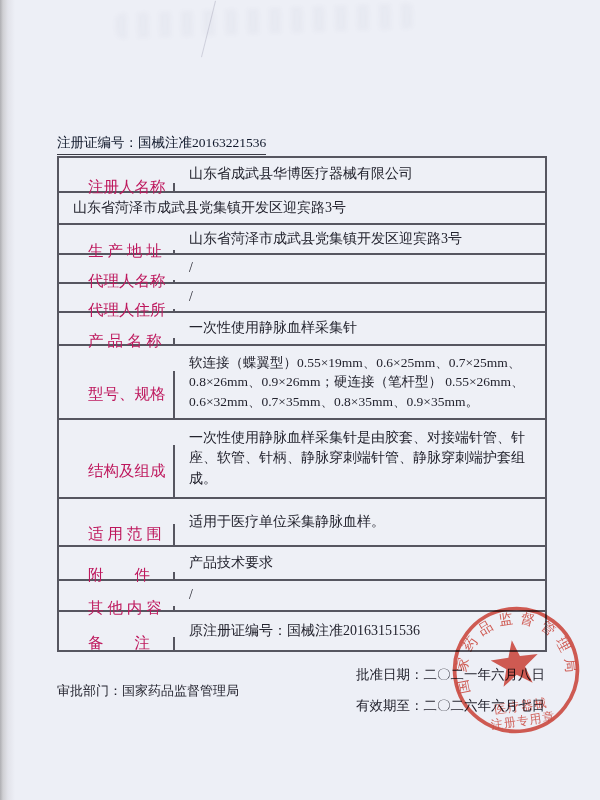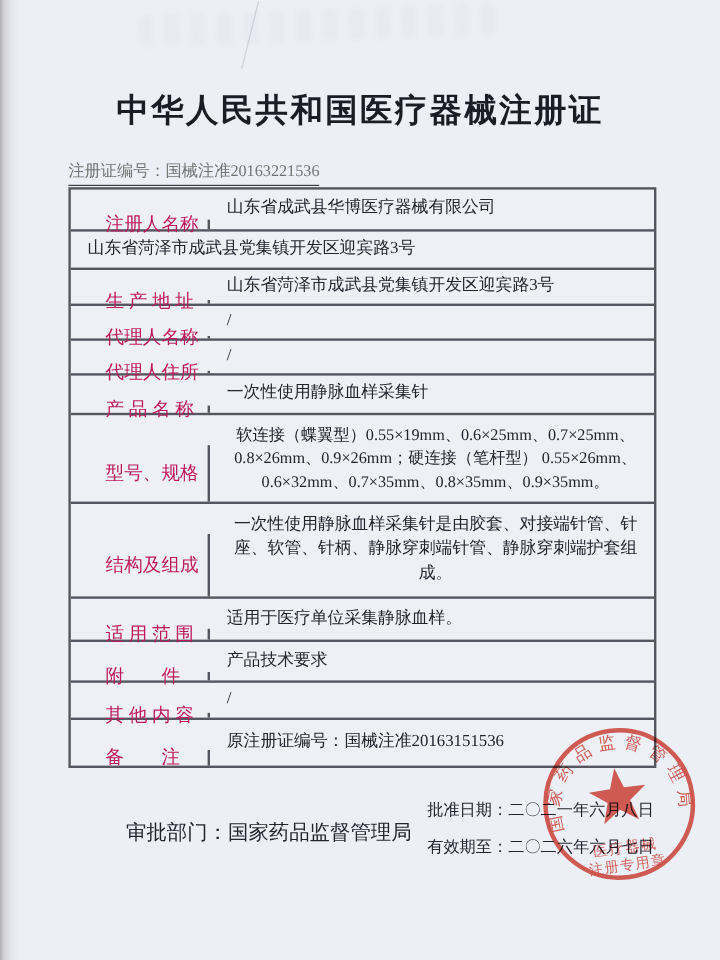--- a/index.html
+++ b/index.html
@@ -30,21 +30,21 @@
     position:absolute;left:208px;top:0;width:1px;height:58px;
     background:rgba(150,150,170,.35);transform:rotate(14deg);
   }
   .title{
     position:absolute;left:0;top:74px;width:600px;
     text-align:center;font-size:27px;font-weight:bold;
     letter-spacing:2px;color:#1c1c26;
   }
   .certline{
     position:absolute;left:57px;top:134px;
-    font-size:13.5px;color:#737373;
+    font-size:13.5px;color:#0f172a;
     border-bottom:1.5px solid #3c3c46;
     padding-bottom:2px;
   }
   .table{
     position:absolute;left:57px;top:156px;width:490px;
     border:2px solid #565660;
     box-sizing:border-box;
     background:rgba(255,255,255,.08);
   }
   .row{display:flex;box-sizing:border-box;}
@@ -53,24 +53,24 @@
   .cell.label{
     width:116px;flex:0 0 116px;
     border-right:2px solid #565660;
     padding-left:29px;padding-right:6px;
     font-size:15.5px;color:#be185d;
     white-space:pre;
     margin-top:25px;
   }
   .cell.value{
     flex:1;padding-left:14px;padding-right:8px;
-    font-size:14px;line-height:1.45;color:#23232e;text-align:center;
+    font-size:14px;line-height:1.45;color:#23232e;
   }
   .footer-left{
-    position:absolute;left:57px;top:682px;font-size:17px;margin-left:48px;
+    position:absolute;left:57px;top:682px;font-size:13px;
   }
   .footer-right{
     position:absolute;right:55px;top:666px;text-align:center;font-size:13.5px;
   }
   .footer-right .line{margin-bottom:13px;}
   
   .seal{
     position:absolute;left:438px;top:592px;width:156px;height:156px;
     transform:rotate(-8deg);
     mix-blend-mode:multiply;
@@ -80,21 +80,20 @@
   }
 </style>
 </head>
 <body>
 
 <div class="page">
   <div class="scan-edge"></div>
   <div class="bleed"></div>
   <div class="crease"></div>
 
-  <div class="title">中华人民共和国医疗器械注册证</div>
   <div class="certline">注册证编号：国械注准20163221536</div>
 
   <div class="table">
     <div class="row" style="height:33px">
       <div class="cell label">注册人名称</div>
       <div class="cell value">山东省成武县华博医疗器械有限公司</div>
     </div>
     <div class="row" style="height:32px">
       <div class="cell value">山东省菏泽市成武县党集镇开发区迎宾路3号</div>
     </div>
@@ -115,21 +114,21 @@
       <div class="cell value">一次性使用静脉血样采集针</div>
     </div>
     <div class="row" style="height:74px">
       <div class="cell label">型号、规格</div>
       <div class="cell value" style="font-size:13.5px">软连接（蝶翼型）0.55×19mm、0.6×25mm、0.7×25mm、0.8×26mm、0.9×26mm；硬连接（笔杆型） 0.55×26mm、0.6×32mm、0.7×35mm、0.8×35mm、0.9×35mm。</div>
     </div>
     <div class="row" style="height:79px">
       <div class="cell label">结构及组成</div>
       <div class="cell value">一次性使用静脉血样采集针是由胶套、对接端针管、针座、软管、针柄、静脉穿刺端针管、静脉穿刺端护套组成。</div>
     </div>
-    <div class="row" style="height:36px">
+    <div class="row" style="height:48px">
       <div class="cell label">适 用 范 围</div>
       <div class="cell value">适用于医疗单位采集静脉血样。</div>
     </div>
     <div class="row" style="height:34px">
       <div class="cell label">附　　件</div>
       <div class="cell value">产品技术要求</div>
     </div>
     <div class="row" style="height:31px">
       <div class="cell label">其 他 内 容</div>
       <div class="cell value">/</div>

